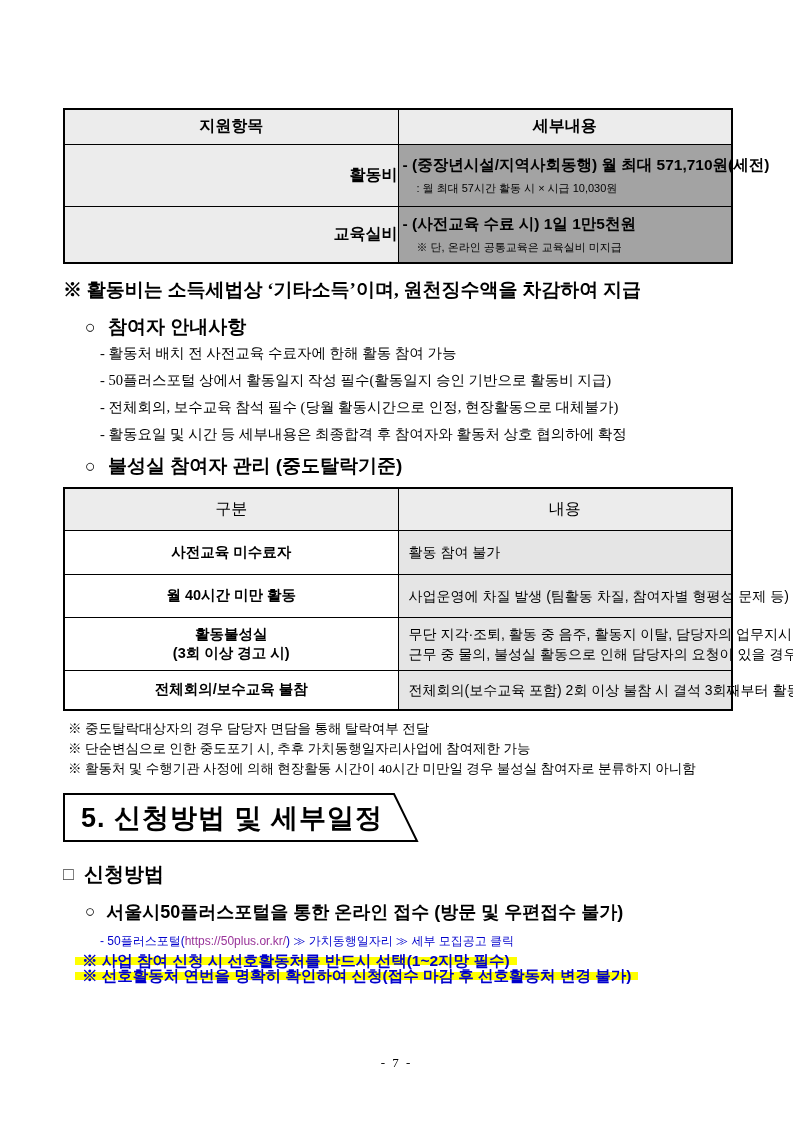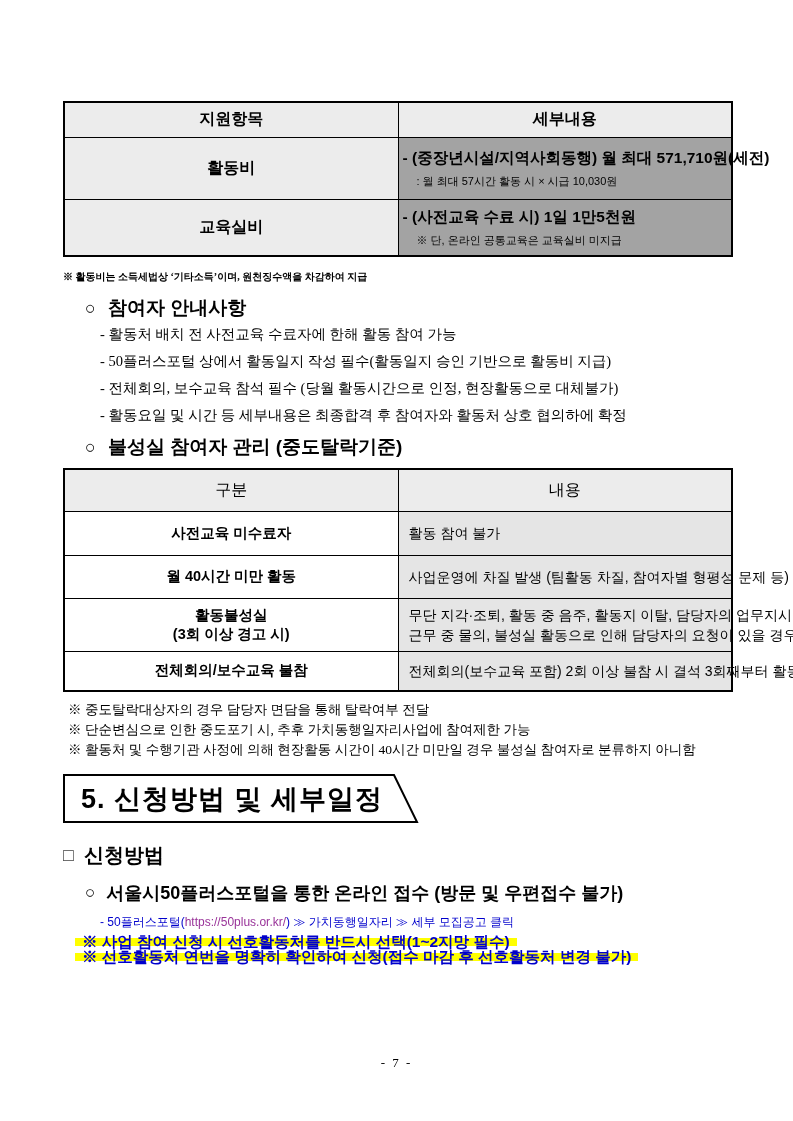--- a/index.html
+++ b/index.html
@@ -2,47 +2,47 @@
 <html><head>
 <meta charset="utf-8">
 <style>
   * { margin:0; padding:0; box-sizing:border-box; }
   html,body { background:#ffffff; }
   .page {
     position:relative; width:793px; height:1121px; background:#ffffff;
     overflow:hidden; color:#000;
     font-family:"Liberation Sans", sans-serif;
   }
-  .content { position:absolute; left:63px; top:101px; width:670px; }
+  .content { position:absolute; left:63px; top:108px; width:670px; }
 
   
   table { border-collapse:collapse; width:670px; table-layout:fixed; }
   .support-table { border:2px solid #000; }
   .support-table th, .support-table td { border:1px solid #000; vertical-align:middle; }
   .support-table th {
     background:#ececec; font-weight:bold; font-size:16px; height:35px; text-align:center;
   }
   .support-table .label-cell {
-    background:#ececec; font-weight:bold; font-size:16px; text-align:center; width:97px;
+    background:#ececec; font-weight:bold; font-size:16px; text-align:right; width:97px;
   }
   .support-table .content-cell { background:#a3a3a3; padding:7px 4px; }
   .cell-line1 { font-weight:bold; font-size:15.5px; white-space:nowrap; }
   .cell-line2 { font-size:11px; padding-left:14px; margin-top:5px; white-space:nowrap; }
 
   .dropout-table { border:2px solid #000; margin-top:8px; }
   .dropout-table th, .dropout-table td { border:1px solid #000; vertical-align:middle; }
   .dropout-table th { background:#ececec; font-weight:normal; font-size:16px; height:42px; text-align:center; }
   .dropout-table .label-cell { width:177px; font-weight:bold; font-size:14.5px; text-align:center; background:#fff; padding:4px 2px; }
   .dropout-table .content-cell { font-size:14px; padding:6px 10px; background:#e5e5e5; }
   .dropout-table .content-cell div { white-space:nowrap; line-height:20px; }
 
   
   .tax-note {
     margin-top:13px; font-family:"Liberation Serif", serif;
-    font-weight:bold; font-size:10px; white-space:nowrap;
+    font-weight:bold; font-size:19px; white-space:nowrap;
   }
   .circle-heading {
     display:flex; align-items:center; gap:12px; padding-left:22px;
     font-weight:bold; font-size:19px; margin-top:11px;
   }
   .circle-heading .bullet { font-size:18px; font-weight:normal; }
   .dash-list { padding-left:37px; list-style:none; }
   .dash-list li {
     font-family:"Liberation Serif", serif; font-size:14.5px;
     line-height:27px; white-space:nowrap;

